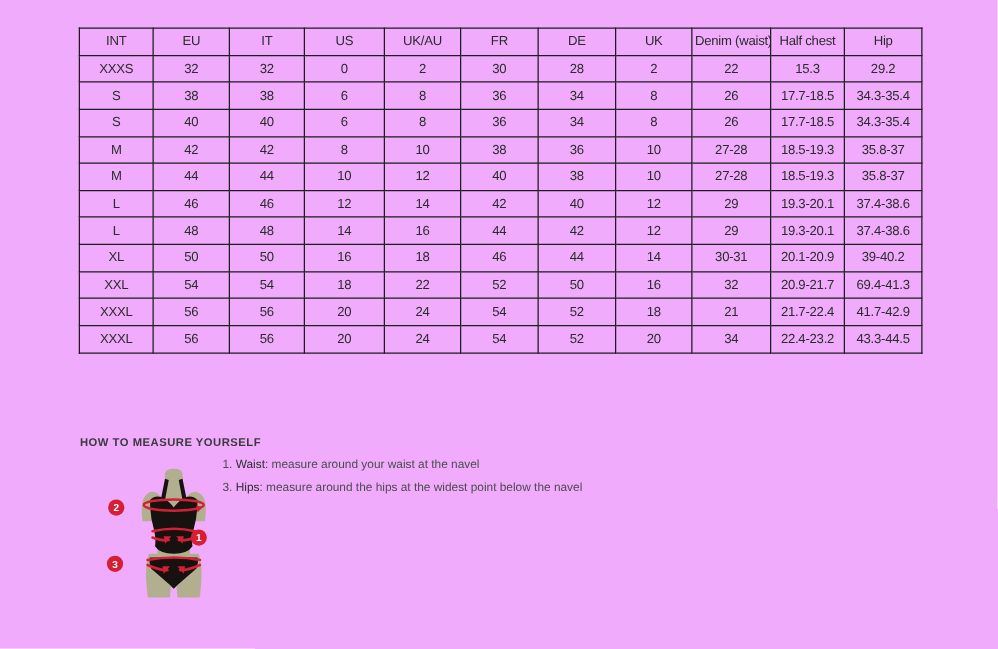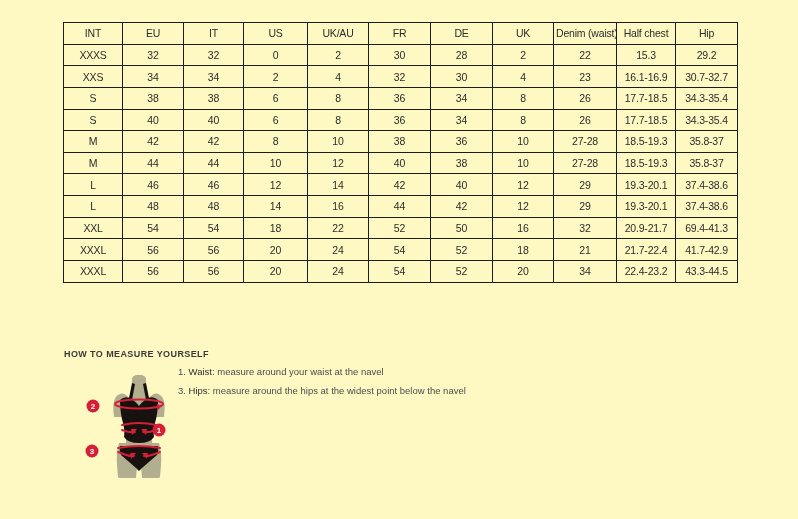--- a/index.html
+++ b/index.html
@@ -3,21 +3,21 @@
 <meta charset="utf-8">
 <style>
   * { margin: 0; padding: 0; box-sizing: border-box; }
   html, body { background: #ffffff; }
   body { font-family: "Liberation Sans", sans-serif; }
 
   .canvas {
     position: relative;
     width: 798px;
     height: 519px;
-    background: #fef9c3;
+    background: #f0abfc;
     overflow: hidden;
   }
 
   
   table.size-table {
     position: absolute;
     left: 63px;
     top: 22px;
     width: 674px;
     border-collapse: collapse;
@@ -117,33 +117,20 @@
           <td>0</td>
           <td>2</td>
           <td>30</td>
           <td>28</td>
           <td>2</td>
           <td>22</td>
           <td>15.3</td>
           <td>29.2</td>
         </tr>
         <tr>
-          <td>XXS</td>
-          <td>34</td>
-          <td>34</td>
-          <td>2</td>
-          <td>4</td>
-          <td>32</td>
-          <td>30</td>
-          <td>4</td>
-          <td>23</td>
-          <td>16.1-16.9</td>
-          <td>30.7-32.7</td>
-        </tr>
-        <tr>
           <td>S</td>
           <td>38</td>
           <td>38</td>
           <td>6</td>
           <td>8</td>
           <td>36</td>
           <td>34</td>
           <td>8</td>
           <td>26</td>
           <td>17.7-18.5</td>
@@ -206,20 +193,33 @@
           <td>48</td>
           <td>48</td>
           <td>14</td>
           <td>16</td>
           <td>44</td>
           <td>42</td>
           <td>12</td>
           <td>29</td>
           <td>19.3-20.1</td>
           <td>37.4-38.6</td>
+        </tr>
+        <tr>
+          <td>XL</td>
+          <td>50</td>
+          <td>50</td>
+          <td>16</td>
+          <td>18</td>
+          <td>46</td>
+          <td>44</td>
+          <td>14</td>
+          <td>30-31</td>
+          <td>20.1-20.9</td>
+          <td>39-40.2</td>
         </tr>
         <tr>
           <td>XXL</td>
           <td>54</td>
           <td>54</td>
           <td>18</td>
           <td>22</td>
           <td>52</td>
           <td>50</td>
           <td>16</td>

